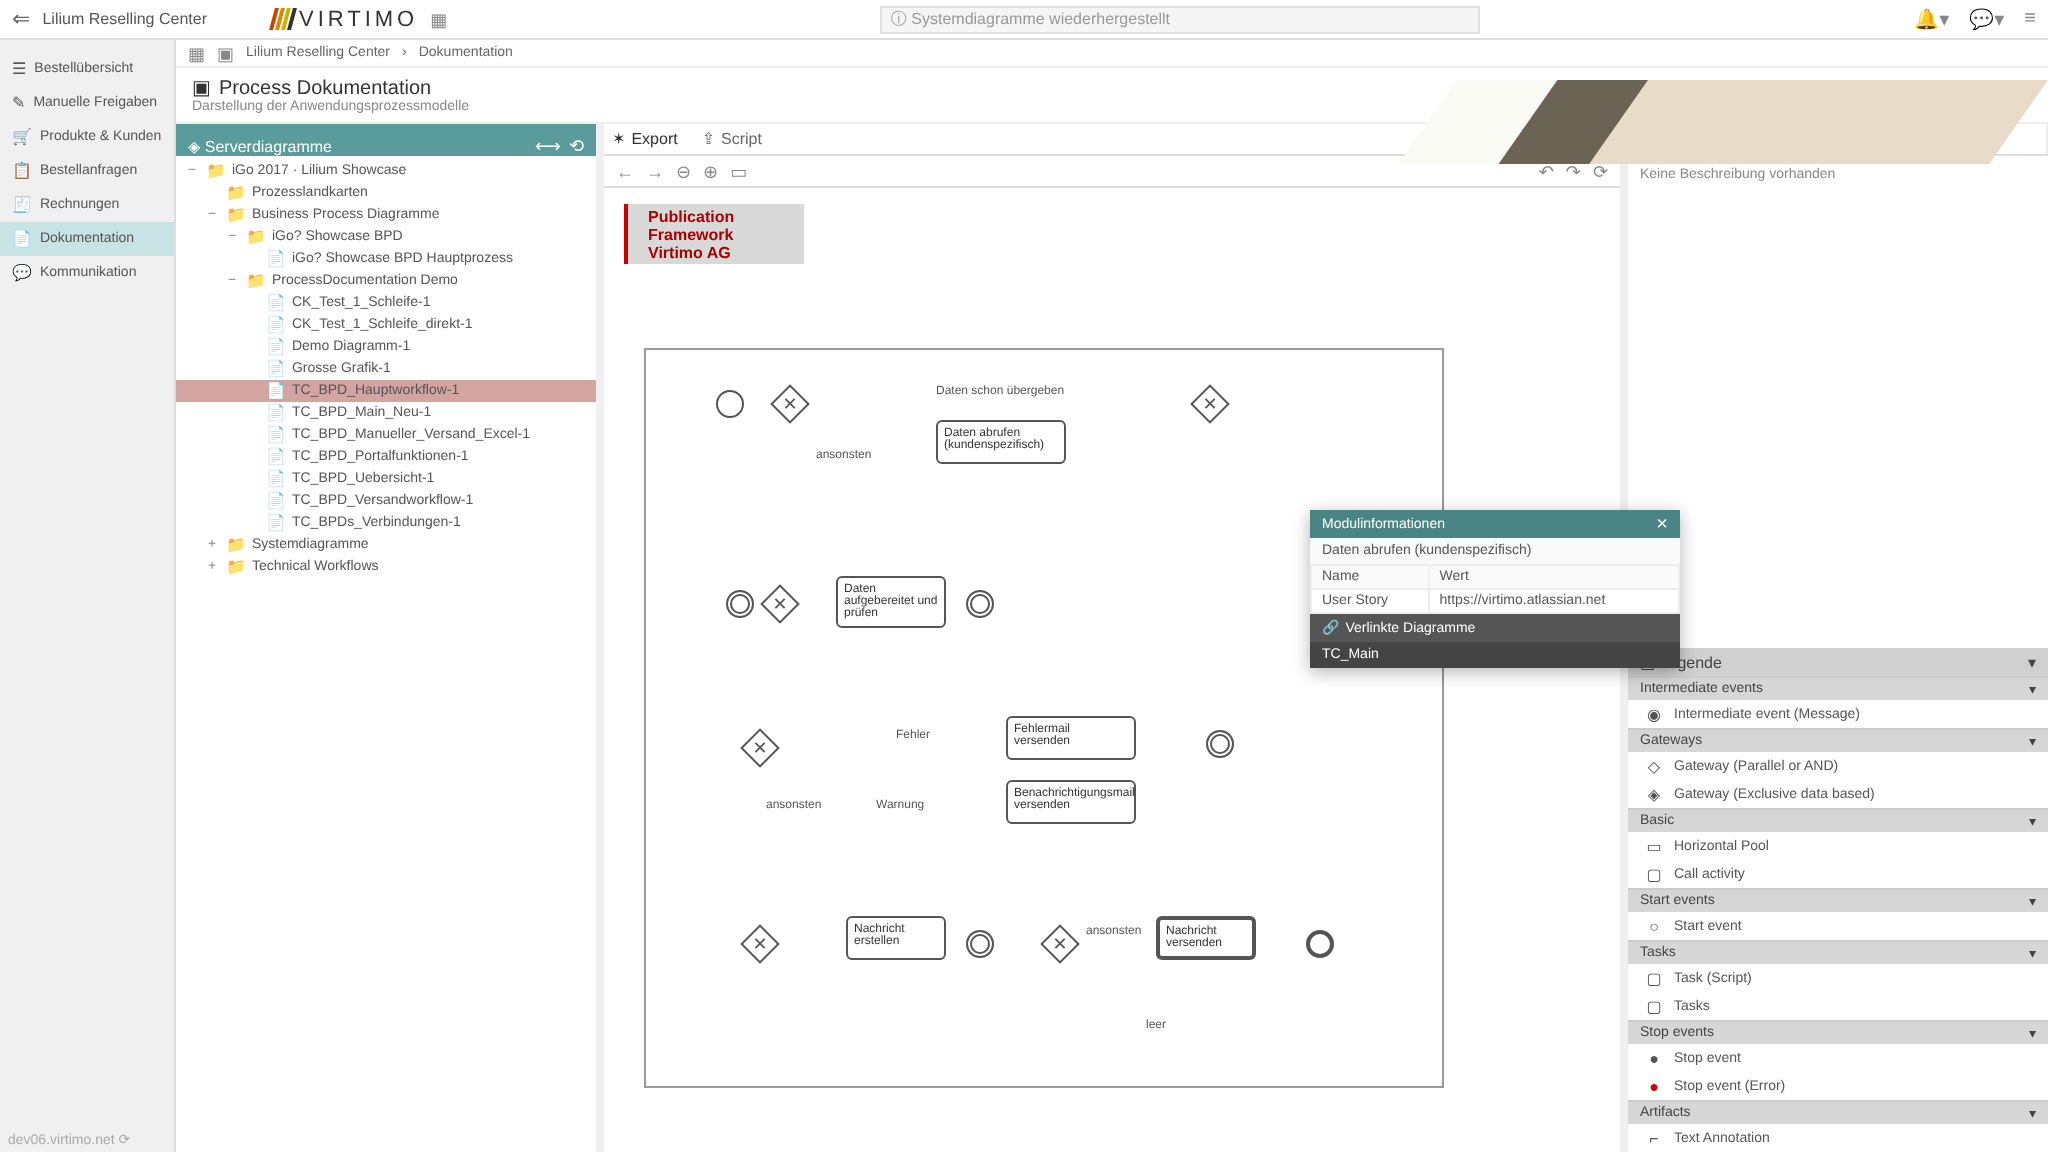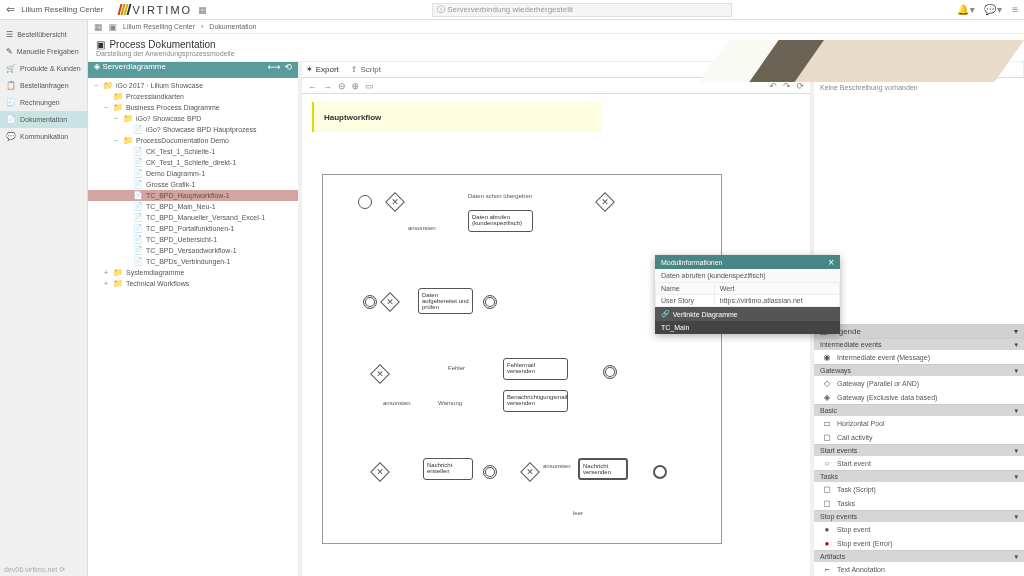--- a/index.html
+++ b/index.html
@@ -1,21 +1,21 @@
 <!DOCTYPE html>
 <html><head>
 <meta charset="utf-8">
 <style>
 *{box-sizing:border-box;margin:0;padding:0;font-family:Arial,sans-serif}
 body{font-size:9px;color:#333;background:#fff;overflow:hidden;width:1024px;height:576px;position:relative}
 .topbar{height:20px;background:#fff;border-bottom:1px solid #ddd;display:flex;align-items:center;padding:0 6px}
 .topbar-left{display:flex;align-items:center;gap:6px;flex:0 0 auto}
 .back-icon{font-size:11px;color:#666}
 .app-title{font-size:8px;color:#555}
-.logo{display:flex;align-items:center;gap:2px;margin-left:10px}
+.logo{display:flex;align-items:center;gap:2px;margin-left:27px}
 .logo-stripes{display:flex;gap:1px}
 .stripe{width:2px;height:11px;transform:skewX(-15deg)}
 .s1{background:#c94400}.s2{background:#d68b00}.s3{background:#c9b400}.s4{background:#333}
 .logo-text{font-size:11px;font-weight:300;letter-spacing:2px;color:#333}
 .topbar-center{flex:1;display:flex;justify-content:center}
 .search-box{width:300px;height:14px;background:#f5f5f5;border:1px solid #e0e0e0;display:flex;align-items:center;padding:0 4px;font-size:8px;color:#999}
 .topbar-right{display:flex;align-items:center;gap:10px;color:#888;font-size:10px}
 .mainlayout{display:flex;height:556px}
 .leftnav{width:88px;background:#f0f0f0;border-right:1px solid #ddd;padding-top:6px}
 .leftnav-item{display:flex;align-items:center;gap:4px;padding:4px 6px;font-size:7px;color:#555;cursor:pointer}
@@ -26,21 +26,21 @@
 .bc-icon{font-size:9px;color:#888}
 .title-bar{height:28px;background:#fff;padding:2px 8px;border-bottom:1px solid #eee;display:flex;align-items:center;justify-content:space-between}
 .title-left{display:flex;flex-direction:column}
 .title-main{font-size:10px;color:#333;display:flex;align-items:center;gap:4px}
 .title-sub{font-size:7px;color:#888}
 .title-right{display:flex;gap:6px;align-items:center}
 .dot{width:10px;height:10px;border-radius:50%}
 .dot-y{background:#d9d900}
 .workarea{flex:1;display:flex;background:#f0f0f0}
 .treepanel{width:210px;background:#fff;display:flex;flex-direction:column}
-.treehead{height:16px;background:#5a9b9b;color:#fff;display:flex;align-items:flex-start;padding:0 6px;font-size:8px;justify-content:space-between}
+.treehead{height:16px;background:#5a9b9b;color:#fff;display:flex;align-items:flex-end;padding:0 6px;font-size:8px;justify-content:space-between}
 .treehead-icons{display:flex;gap:4px;font-size:9px}
 .tree{flex:1;overflow:auto;padding:2px 0}
 .tree-item{display:flex;align-items:center;gap:3px;padding:1px 0;font-size:7px;color:#555;cursor:pointer;white-space:nowrap}
 .tree-item.selected{background:#d4a5a0}
 .tree-toggle{font-size:7px;color:#888;width:8px;text-align:center}
 .tree-icon{font-size:8px;color:#888}
 .pad0{padding-left:4px}.pad1{padding-left:14px}.pad2{padding-left:24px}.pad3{padding-left:34px}
 .canvas-area{flex:1;display:flex;flex-direction:column;background:#f5f5f5;margin:0 4px}
 .canvas-tabs{height:16px;background:#fff;display:flex;align-items:center;padding:0 4px;gap:12px;font-size:8px;border-bottom:1px solid #ddd}
 .tab-item{display:flex;align-items:center;gap:3px;color:#666}
@@ -101,21 +101,21 @@
           <div class="stripe s3"></div>
           <div class="stripe s4"></div>
         </div>
       <span class="logo-text">VIRTIMO</span>
     </div>
     <span style="color:#888">▦</span>
   </div>
   <div class="topbar-center">
     <div class="search-box">
       <span>ⓘ</span>&nbsp;
-      <span>Serververbindung wiederhergestellt</span>
+      <span>Systemdiagramme wiederhergestellt</span>
     </div>
   </div>
   <div class="topbar-right">
     <span>🔔▾</span>
     <span>💬▾</span>
     <span>≡</span>
   </div>
 </div>
 
 <div class="mainlayout">
@@ -303,21 +303,24 @@
             <span>▭</span>
           </div>
           <div class="tb-group">
             <span>↶</span>
             <span>↷</span>
             <span>⟳</span>
           </div>
         </div>
         <div class="canvas-stage">
           <div class="header-boxes">
-            <div class="hbox hbox2">Hauptworkflow</div>
+            <div class="hbox hbox1">
+              <div>Publication Framework</div>
+                <div>Virtimo AG</div>
+            </div>
           </div>
           <div class="diagram">
             <div class="bpmn-start" style="top:20px;left:35px"></div>
             <div class="bpmn-gw gw-x" style="top:20px;left:65px"></div>
             <div class="flowlabel" style="top:18px;left:145px">Daten schon übergeben</div>
             <div class="bpmn-gw gw-x" style="top:20px;left:275px"></div>
             <div class="bpmn-task" style="top:35px;left:145px;width:65px">Daten abrufen (kundenspezifisch)</div>
             <div class="flowlabel" style="top:50px;left:85px">ansonsten</div>
 
             <div class="bpmn-inter" style="top:120px;left:40px"></div>

